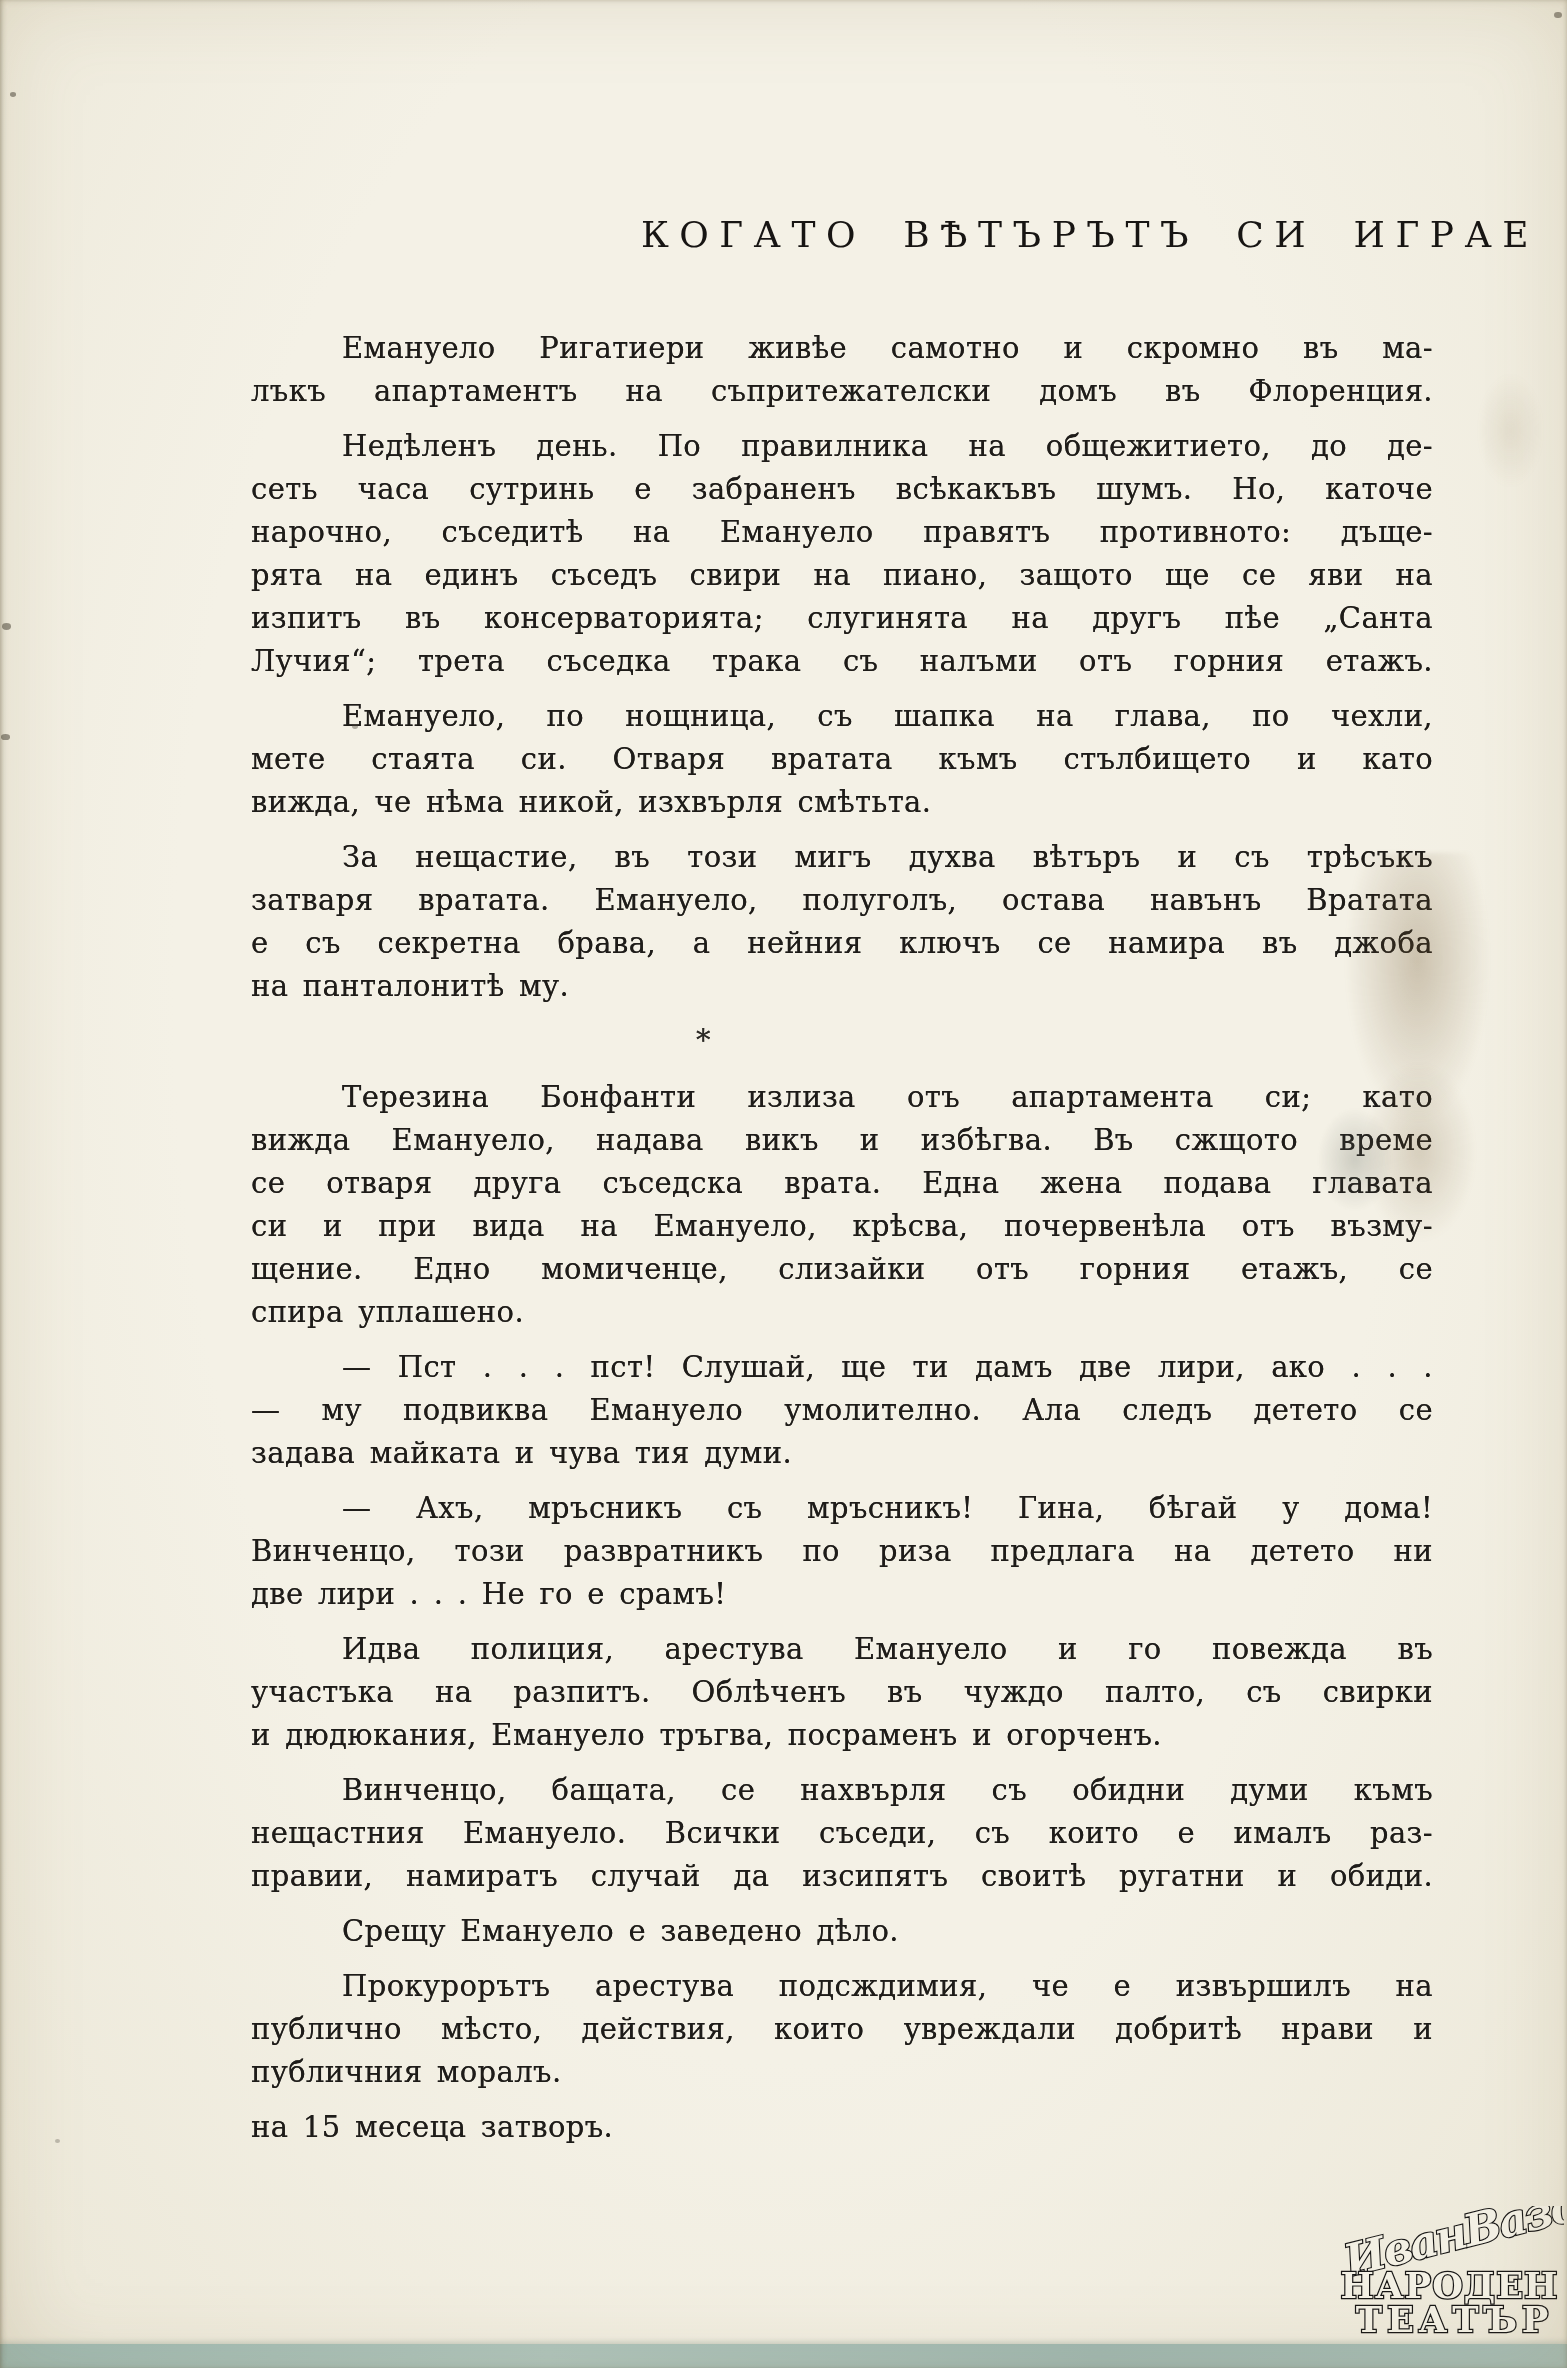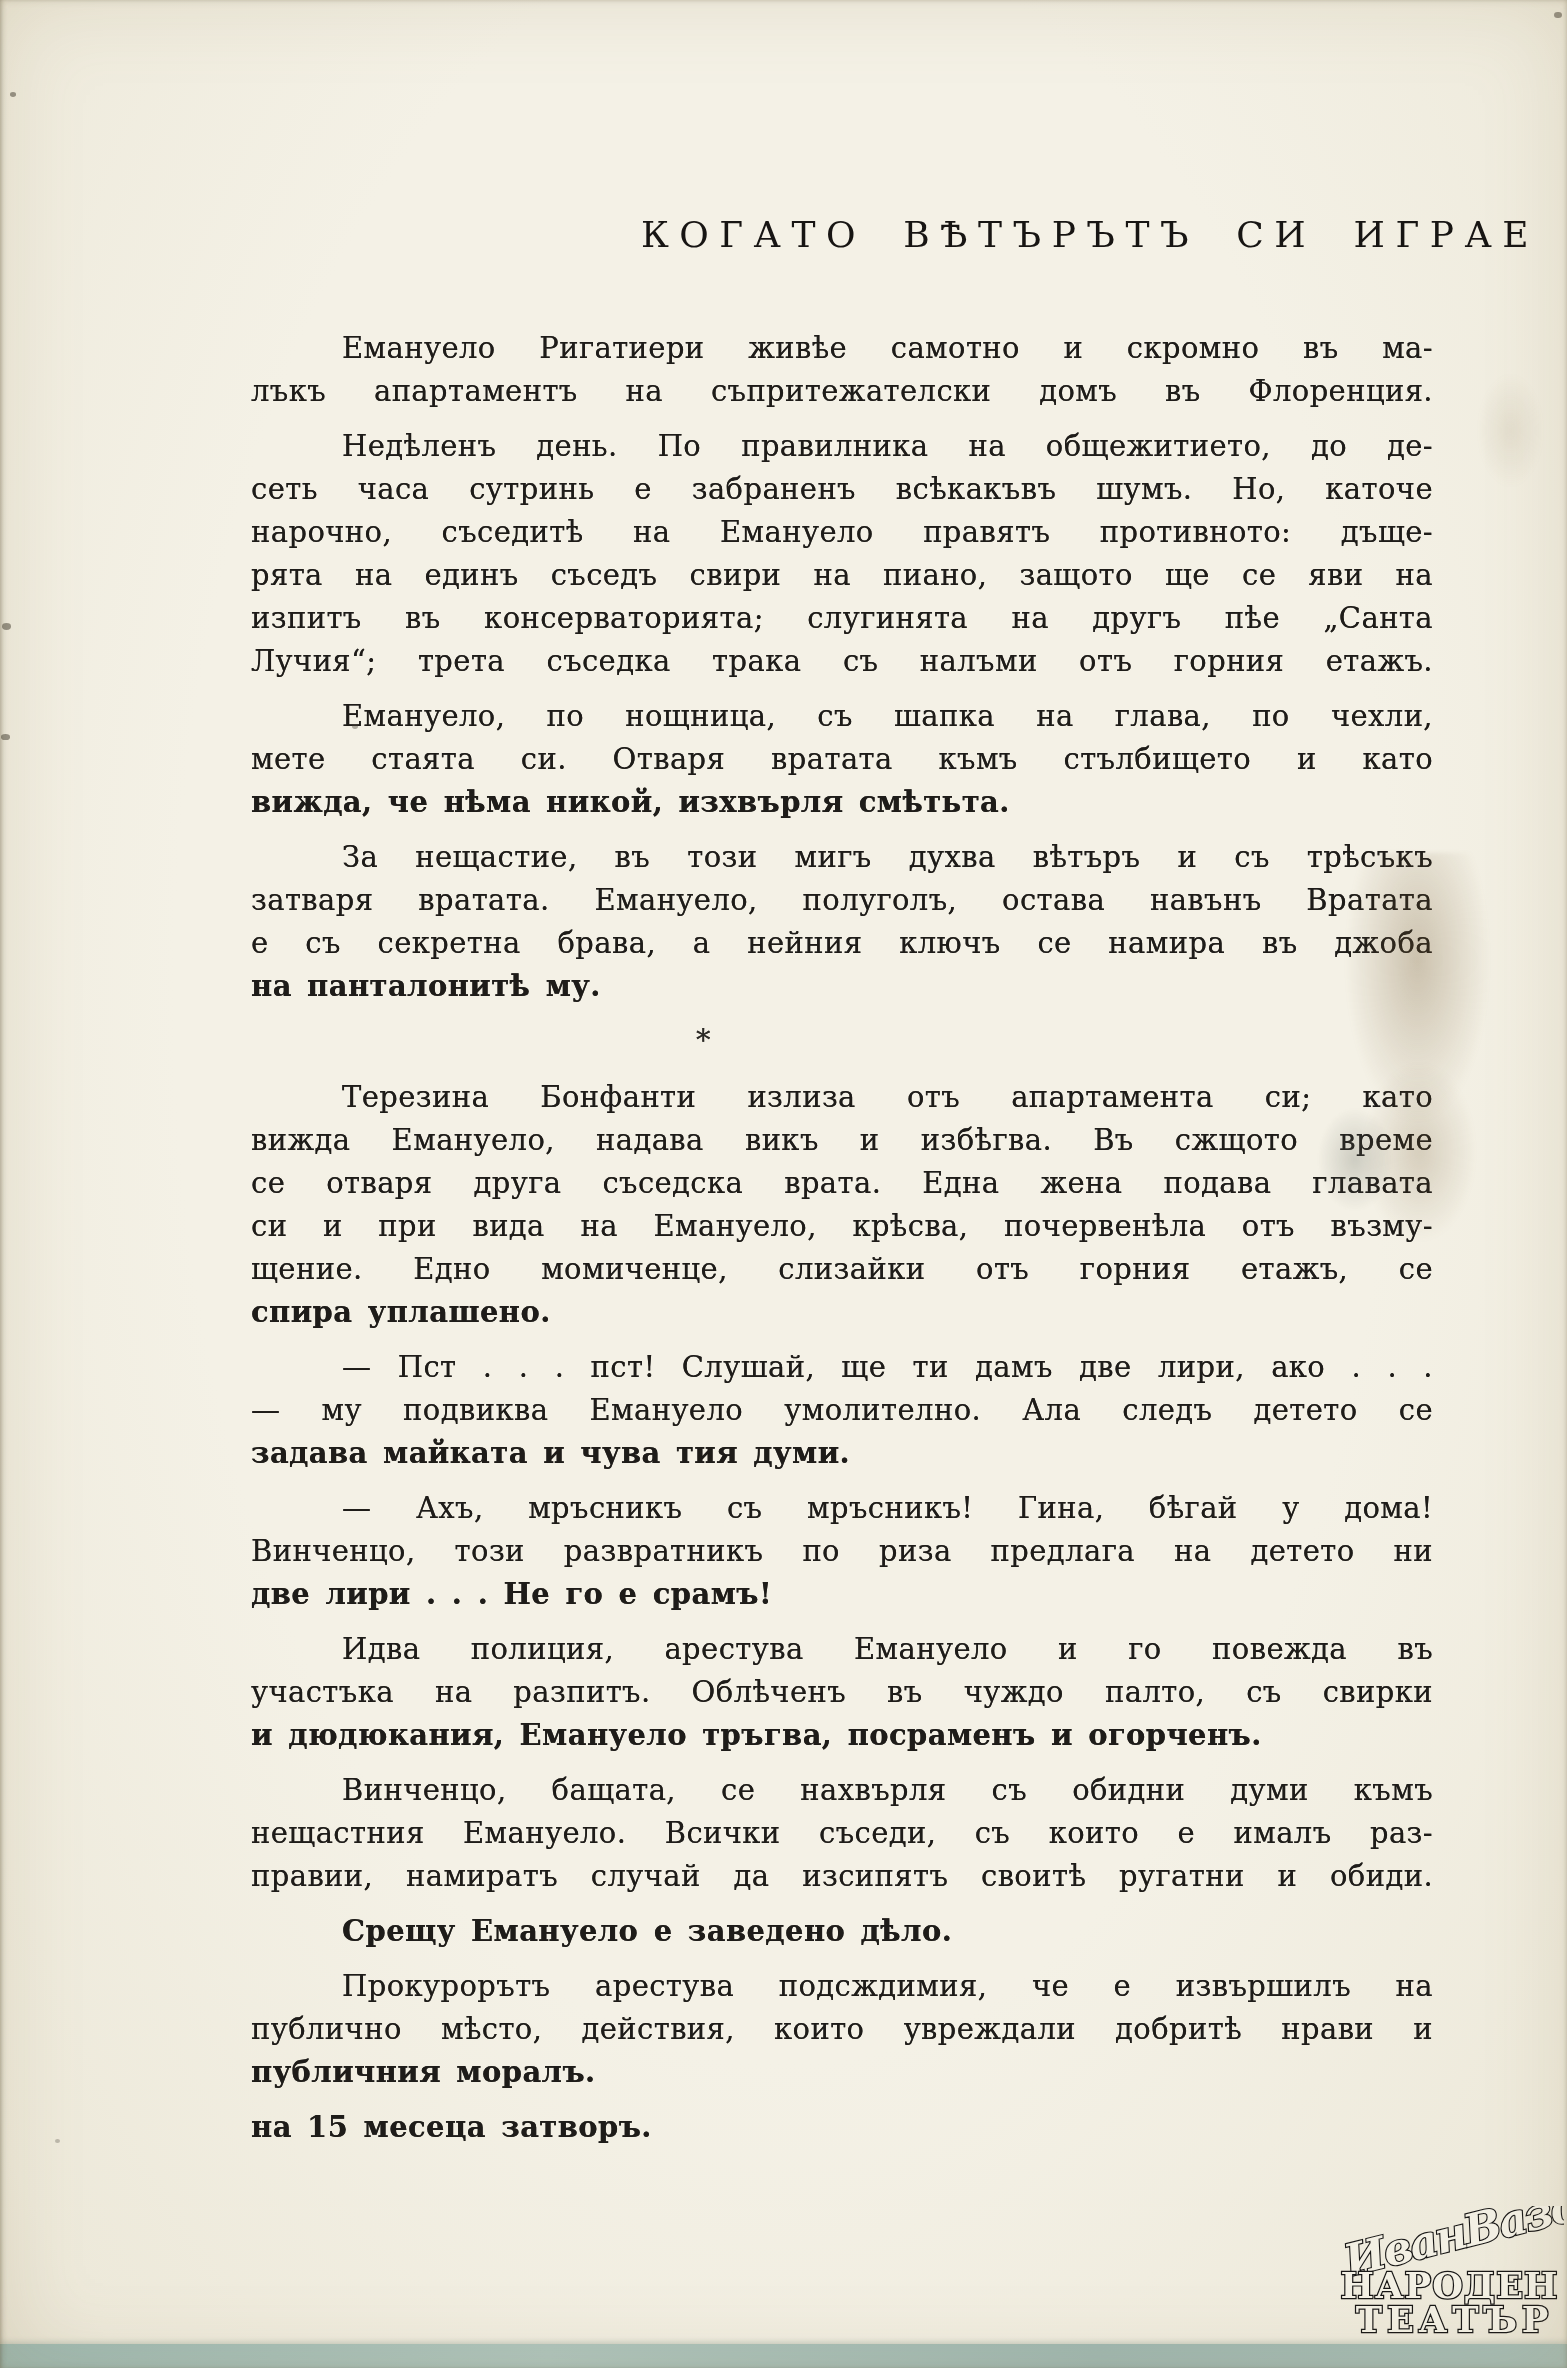--- a/index.html
+++ b/index.html
@@ -30,21 +30,21 @@
     font-size:29px;color:#1e1c19;
     letter-spacing:0.4px;word-spacing:4.8px;
     text-shadow:0 0 0.5px rgba(30,28,25,.8);
   }
   .para{margin:12px;}
   .line{
     height:43px;line-height:43px;white-space:nowrap;
     text-align:justify;text-align-last:justify;
   }
   .line.first{padding-left:91px;}
-  .line.lastline{text-align-last:left;font-weight:bold;}
+  .line.lastline{text-align-last:left;}
   .separator{
     height:44px;line-height:40px;padding-left:457px;
     font-size:29px;color:#2c2a26;text-align:left;
   }
   .stamp{position:absolute;left:1331px;top:2206px;}
   .stamp text{
     font-family:"DejaVu Serif","Liberation Serif",serif;
     font-weight:bold;
     fill:#f3f0e4;stroke:#181716;
     paint-order:stroke fill;

